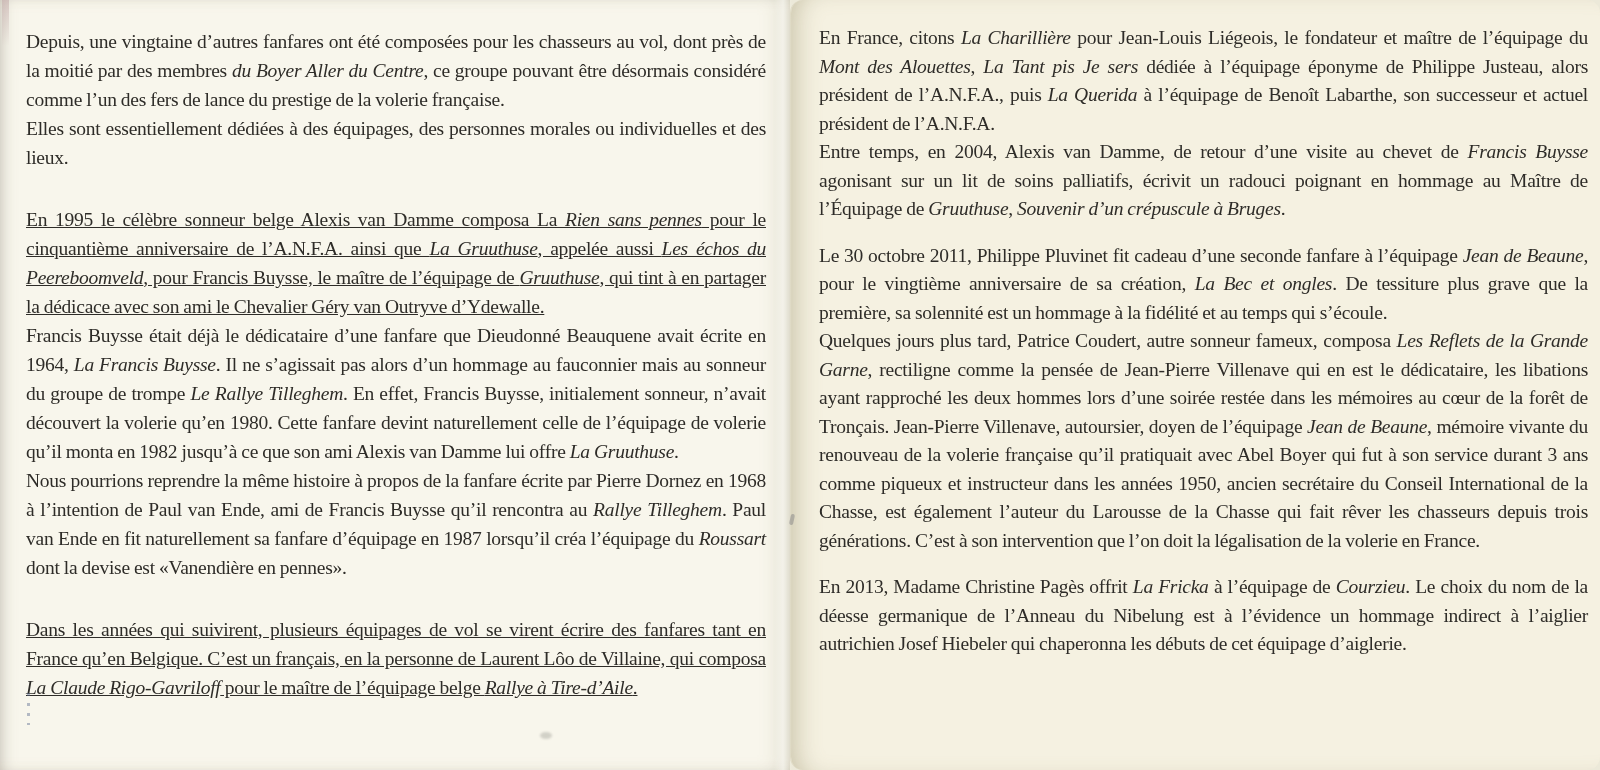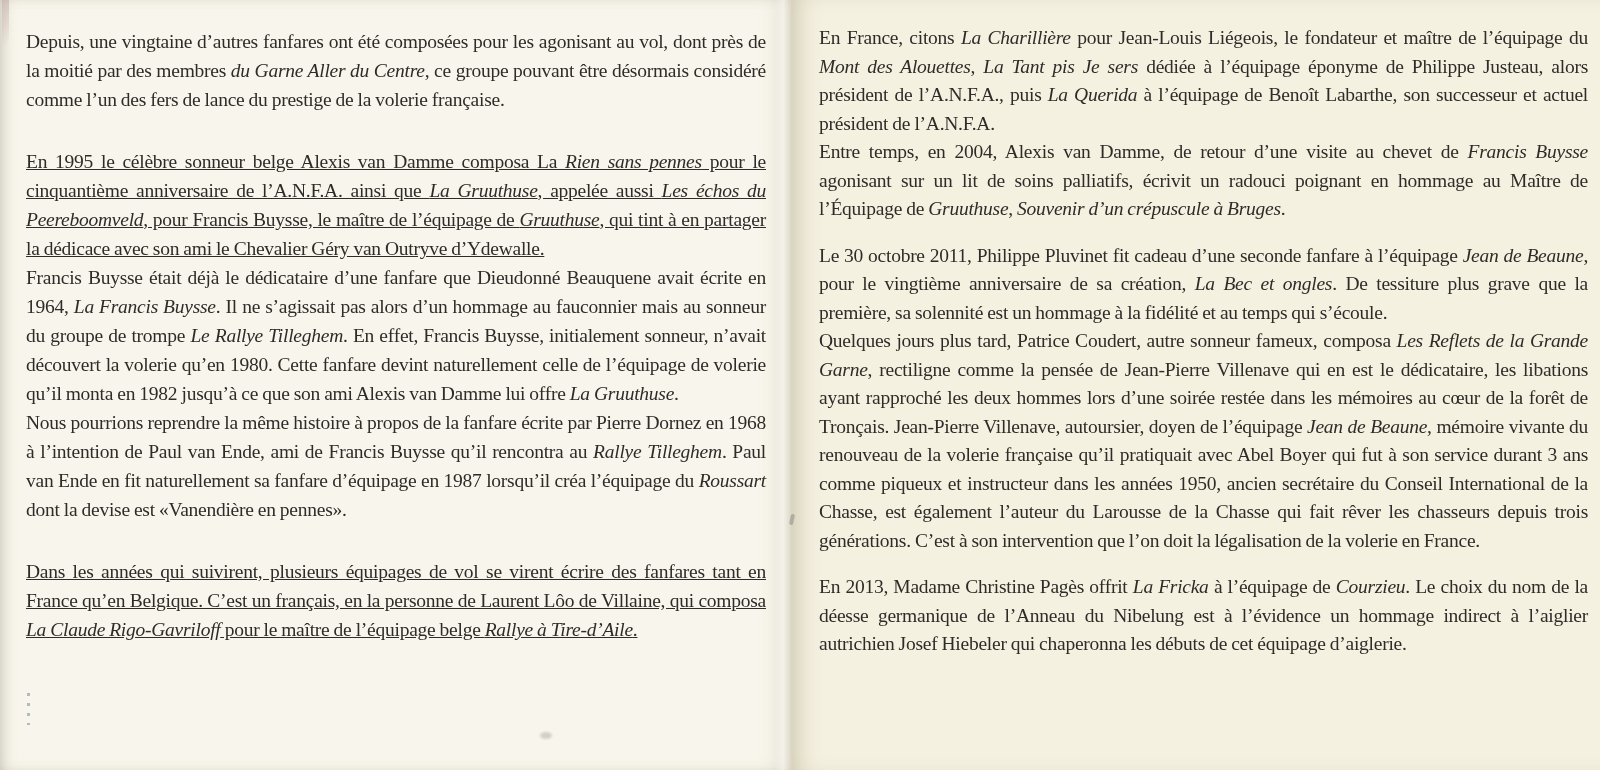--- a/index.html
+++ b/index.html
@@ -16,20 +16,21 @@
     padding: 27px 24px 0 26px;
     box-shadow: inset 10px 0 16px -10px rgba(130,120,110,.5),
                 inset -18px 0 24px -14px rgba(145,135,100,.45);
   }
   #page-right {
     width: 810px;
     background: #f5f1e1;
     padding: 24px 12px 0 28px;
     border-left: 1px solid #dcd7c0;
     box-shadow: inset 18px 0 26px -14px rgba(145,135,95,.45);
+    border-radius: 13px;
   }
   .gutter-light {
     position: absolute; left: 774px; top: 0; width: 18px; height: 770px;
     background: linear-gradient(to right, rgba(255,255,252,0), rgba(255,255,252,.55), rgba(255,255,252,0));
     pointer-events: none;
   }
   .para {
     margin: 0;
     font-size: 19.5px;
     line-height: 29px;
@@ -59,21 +60,22 @@
     left: 2px; top: 0; width: 7px; height: 46px;
     background: linear-gradient(to bottom, rgba(195,168,168,.55), rgba(195,168,168,0));
   }
 </style>
 </head>
 <body>
 
 <div id="spread">
   <div class="page" id="page-left" style="background: rgb(248, 246, 236);">
     <div id="left-text">
-        <p class="para" style="color: rgb(46, 44, 40);"><span class="">Depuis, une vingtaine d’autres fanfares ont été composées pour les agonisant au vol, dont près de la moitié par des membres </span><span class="it">du Garne Aller du Centre</span><span class="">, ce groupe pouvant être désormais considéré comme l’un des fers de lance du prestige de la volerie française.</span></p>
+        <p class="para" style="color: rgb(46, 44, 40);"><span class="">Depuis, une vingtaine d’autres fanfares ont été composées pour les chasseurs au vol, dont près de la moitié par des membres </span><span class="it">du Boyer Aller du Centre</span><span class="">, ce groupe pouvant être désormais considéré comme l’un des fers de lance du prestige de la volerie française.</span></p>
+        <p class="para" style="color: rgb(46, 44, 40);"><span class="">Elles sont essentiellement dédiées à des équipages, des personnes morales ou individuelles et des lieux.</span></p>
         <p class="para gap" style="color: rgb(46, 44, 40);"><span class="">En 1995 le célèbre sonneur belge Alexis van Damme composa La </span><span class="it">Rien sans pennes</span><span class=""> pour le cinquantième anniversaire de l’A.N.F.A. ainsi que </span><span class="it">La Gruuthuse</span><span class="">, appelée aussi </span><span class="it">Les échos du Peereboomveld</span><span class="">, pour Francis Buysse, le maître de l’équipage de </span><span class="it">Gruuthuse</span><span class="">, qui tint à en partager la dédicace avec son ami le Chevalier Géry van Outryve d’Ydewalle.</span></p>
         <p class="para" style="color: rgb(46, 44, 40);"><span class="">Francis Buysse était déjà le dédicataire d’une fanfare que Dieudonné Beauquene avait écrite en 1964, </span><span class="it">La Francis Buysse</span><span class="">. Il ne s’agissait pas alors d’un hommage au fauconnier mais au sonneur du groupe de trompe </span><span class="it">Le Rallye Tilleghem</span><span class="">. En effet, Francis Buysse, initialement sonneur, n’avait découvert la volerie qu’en 1980. Cette fanfare devint naturellement celle de l’équipage de volerie qu’il monta en 1982 jusqu’à ce que son ami Alexis van Damme lui offre </span><span class="it">La Gruuthuse</span><span class="">.</span></p>
         <p class="para" style="color: rgb(46, 44, 40);"><span class="">Nous pourrions reprendre la même histoire à propos de la fanfare écrite par Pierre Dornez en 1968 à l’intention de Paul van Ende, ami de Francis Buysse qu’il rencontra au </span><span class="it">Rallye Tilleghem</span><span class="">. Paul van Ende en fit naturellement sa fanfare d’équipage en 1987 lorsqu’il créa l’équipage du </span><span class="it">Roussart</span><span class=""> dont la devise est «Vanendière en pennes».</span></p>
         <p class="para gap" style="color: rgb(46, 44, 40);"><span class="">Dans les années qui suivirent, plusieurs équipages de vol se virent écrire des fanfares tant en France qu’en Belgique. C’est un français, en la personne de Laurent Lôo de Villaine, qui composa </span><span class="it">La Claude Rigo-Gavriloff</span><span class=""> pour le maître de l’équipage belge </span><span class="it">Rallye à Tire-d’Aile</span><span class="">.</span></p>
       </div>
   </div>
   <div class="page" id="page-right" style="background: rgb(245, 241, 225);">
     <div id="right-text">
         <p class="para" style="color: rgb(46, 44, 40);"><span class="">En France, citons </span><span class="it">La Charillière</span><span class=""> pour Jean-Louis Liégeois, le fondateur et maître de l’équipage du </span><span class="it">Mont des Alouettes</span><span class="">, </span><span class="it">La Tant pis Je sers</span><span class=""> dédiée à l’équipage éponyme de Philippe Justeau, alors président de l’A.N.F.A., puis </span><span class="it">La Querida</span><span class=""> à l’équipage de Benoît Labarthe, son successeur et actuel président de l’A.N.F.A.</span></p>
         <p class="para" style="color: rgb(46, 44, 40);"><span class="">Entre temps, en 2004, Alexis van Damme, de retour d’une visite au chevet de </span><span class="it">Francis Buysse</span><span class=""> agonisant sur un lit de soins palliatifs, écrivit un radouci poignant en hommage au Maître de l’Équipage de </span><span class="it">Gruuthuse</span><span class="">, </span><span class="it">Souvenir d’un crépuscule à Bruges</span><span class="">.</span></p>

